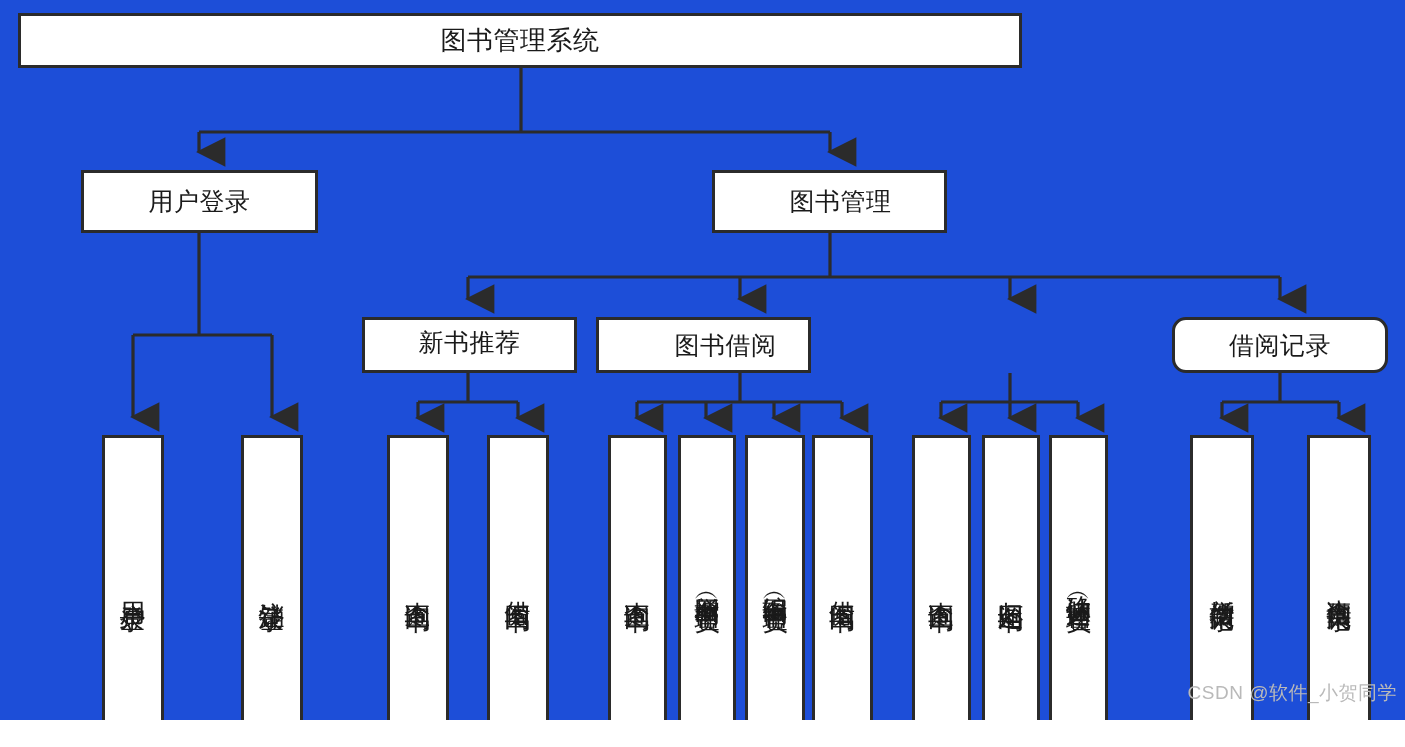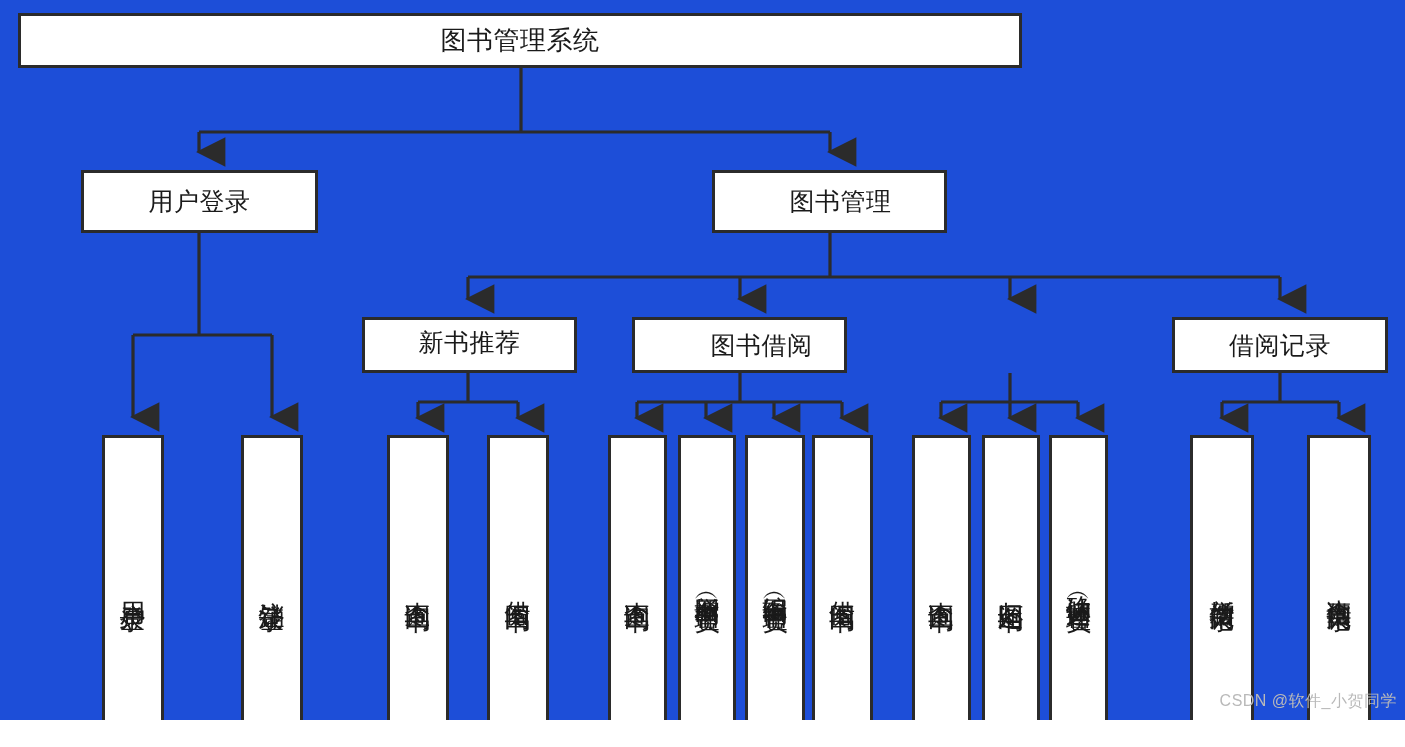--- a/index.html
+++ b/index.html
@@ -62,22 +62,22 @@
     line-height: 1.0;
     letter-spacing: 2px;
     white-space: nowrap;
   }
   .node.v.tall .label {
     font-size: 25px;
   }
   #watermark {
     position: absolute;
     right: 8px;
-    bottom: 8px;
-    font-size: 16px;
+    bottom: 14px;
+    font-size: 19px;
     color: #b9b9b9;
     letter-spacing: 0.5px;
     white-space: nowrap;
     user-select: none;
   }
 </style>
 </head>
 <body>
 
 <div id="canvas">
@@ -141,26 +141,26 @@
   </div>
 
   <div class="node h" style="left:712px; top:170px; width:235px; height:63px;padding-left:22px;">
     <span class="label">图书管理</span>
   </div>
 
   <div class="node h" style="left:362px; top:317px; width:215px; height:56px;font-family:Liberation Mono, monospace;">
     <span class="label">新书推荐</span>
   </div>
 
-  <div class="node h" style="left:632px; top:317px; width:215px; height:56px;padding-left:44px;">
+  <div class="node h" style="left:596px; top:317px; width:215px; height:56px;padding-left:44px;">
     <span class="label">图书借阅</span>
   </div>
 
 
-  <div class="node h" style="left:1172px; top:317px; width:216px; height:56px;">
+  <div class="node h" style="left:1172px; top:317px; width:216px; height:56px;border-radius:14px;">
     <span class="label">借阅记录</span>
   </div>
 
   <div class="node v" style="left:102px; top:435px; width:62px; height:300px;">
     <span class="label">用户登录</span>
   </div>
 
   <div class="node v" style="left:241px; top:435px; width:62px; height:300px;">
     <span class="label">注销登录</span>
   </div>

